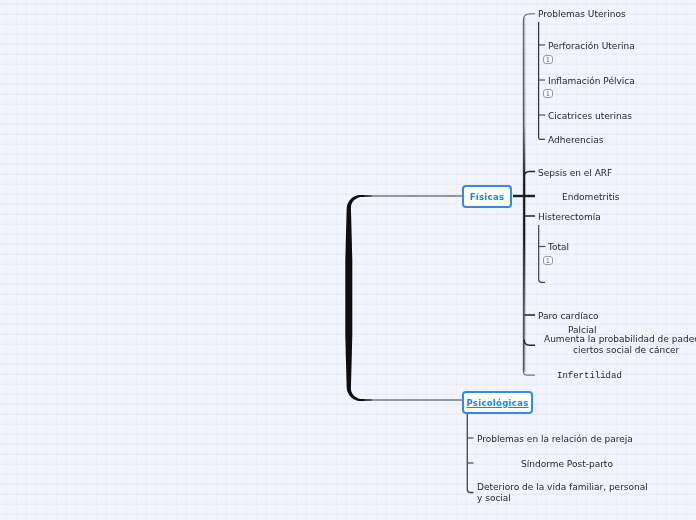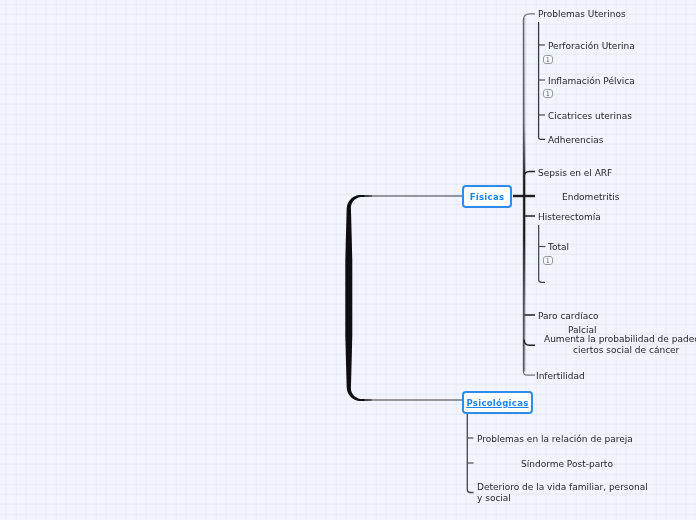--- a/index.html
+++ b/index.html
@@ -83,21 +83,21 @@
   <div class="node branch" id="b-psico">
     <span>Psicológicas</span>
   </div>
 
   <div class="leaf" style="left:538px;top:9px;"><span>Problemas Uterinos</span></div>
   <div class="leaf" style="left:538px;top:168px;"><span>Sepsis en el ARF</span></div>
   <div class="leaf" style="left:562px;top:192px;"><span>Endometritis</span></div>
   <div class="leaf" style="left:538px;top:212px;"><span>Histerectomía</span></div>
   <div class="leaf" style="left:538px;top:311px;"><span>Paro cardíaco</span></div>
   <div class="leaf" style="left:544px;top:334px;text-align:center;"><span>Aumenta la probabilidad de padecer</span><br><span>ciertos social de cáncer</span></div>
-  <div class="leaf" style="left:536px;top:371px;"><span>Infertilidad</span></div>
+  <div class="leaf" style="left:557px;top:371px;font-family:Liberation Mono, monospace;"><span>Infertilidad</span></div>
 
   <div class="leaf" style="left:548px;top:41px;"><span>Perforación Uterina</span></div>
   <div class="badge" style="left:543px;top:55px;">
       <span>1</span>
     </div>
   <div class="leaf" style="left:548px;top:76px;"><span>Inflamación Pélvica</span></div>
   <div class="badge" style="left:543px;top:89px;">
       <span>1</span>
     </div>
   <div class="leaf" style="left:548px;top:111px;text-align:right;"><span>Cicatrices uterinas</span></div>

